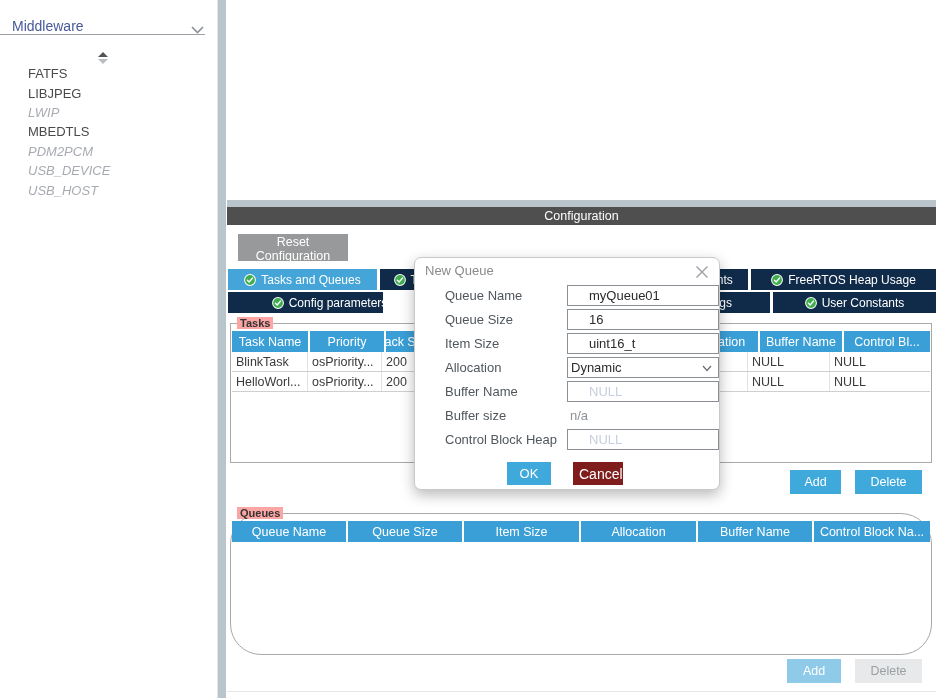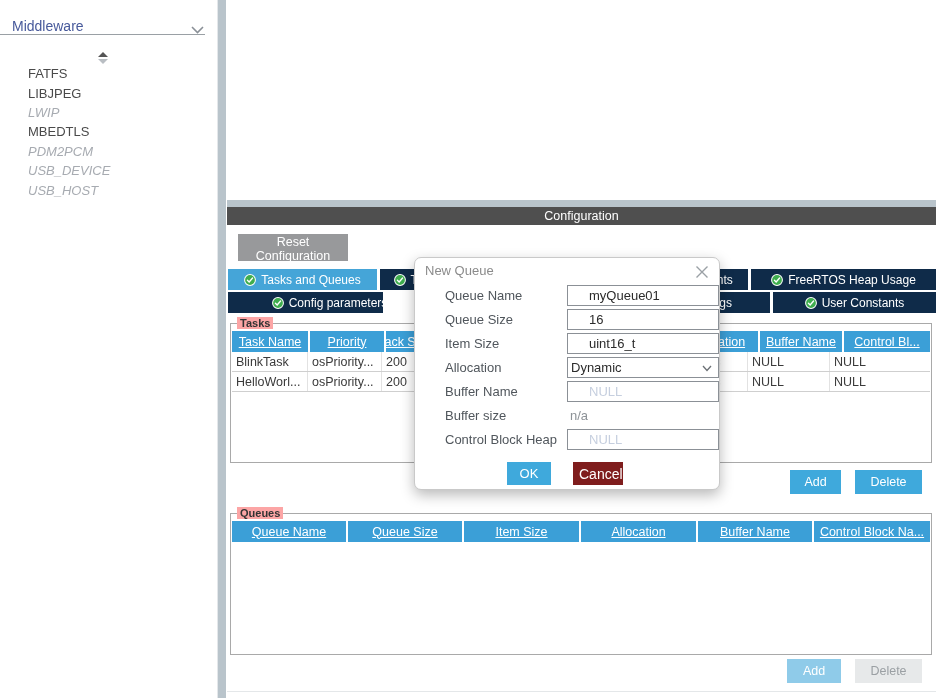--- a/index.html
+++ b/index.html
@@ -35,26 +35,26 @@
   #queues-add{position:absolute;left:787px;top:659px;width:54px;height:24px;background:#8fcbe9;color:#fff;font-size:12.5px;}
   #queues-del{position:absolute;left:855px;top:659px;width:67px;height:24px;background:#e7e9ea;color:#9ba0a4;font-size:12.5px;}
   #bottom-line{position:absolute;left:227px;top:691px;width:709px;height:1px;background:#e4e7e9;}
   
   .tab{position:absolute;height:21px;background:#0f2b49;color:#fff;font-size:12px;display:flex;align-items:center;justify-content:center;gap:5px;cursor:pointer;white-space:nowrap;overflow:hidden;box-sizing:border-box;}
   .tab.sel{background:#45a5d8;}
   .tab .tchk{width:12px;height:12px;flex:0 0 auto;display:inline-flex;}
   
   .gbox{position:absolute;border:1px solid #a9a9a9;background:#fff;box-sizing:border-box;}
   #tasks-box{left:230px;top:323px;width:702px;height:140px;}
-  #queues-box{left:230px;top:513px;width:702px;height:142px;}
+  #queues-box{left:230px;top:513px;width:702px;height:142px;border-radius:31px;}
   .legend{position:absolute;top:-7px;left:6px;background:#fca5a5;padding:0 3px;font-size:11px;font-weight:bold;color:#333;}
   .thead{position:absolute;display:flex;gap:2px;height:21px;}
   #tasks-header{left:232px;top:331px;width:698px;}
   #queues-header{left:232px;top:521px;width:698px;}
-  .th{background:#3b9fd7;color:#fff;font-size:12.5px;display:flex;align-items:center;justify-content:center;white-space:nowrap;overflow:hidden;text-overflow:ellipsis;box-sizing:border-box;flex:0 0 auto;text-decoration:underline;}
+  .th{background:#3b9fd7;color:#fff;font-size:12.5px;display:flex;align-items:center;justify-content:center;white-space:nowrap;overflow:hidden;text-overflow:ellipsis;box-sizing:border-box;flex:0 0 auto;}
   #tasks-rows{position:absolute;left:232px;top:352px;width:698px;}
   .tr{display:flex;height:20px;border-bottom:1px solid #cfcfcf;box-sizing:border-box;}
   .td{font-size:12.5px;color:#3a3a3a;display:flex;align-items:center;padding-left:4px;box-sizing:border-box;border-right:1px solid #e2e2e2;white-space:nowrap;overflow:hidden;flex:0 0 auto;}
   .td:last-child{border-right:none;}
   
   #dialog{position:absolute;left:414px;top:257px;width:306px;height:233px;background:#fff;border:1px solid #c9c9c9;border-radius:7px;box-shadow:0 5px 14px rgba(0,0,0,.28);z-index:50;box-sizing:border-box;}
   #dlg-title{position:absolute;left:10px;top:5px;font-size:13px;color:#8b8b8b;}
   #dlg-close{position:absolute;right:10px;top:7px;width:14px;height:14px;cursor:pointer;}
   .dlg-row{position:absolute;left:0;width:100%;height:21px;}
   .dlg-label{position:absolute;left:30px;top:0;line-height:21px;font-size:13px;color:#50565c;white-space:nowrap;}

